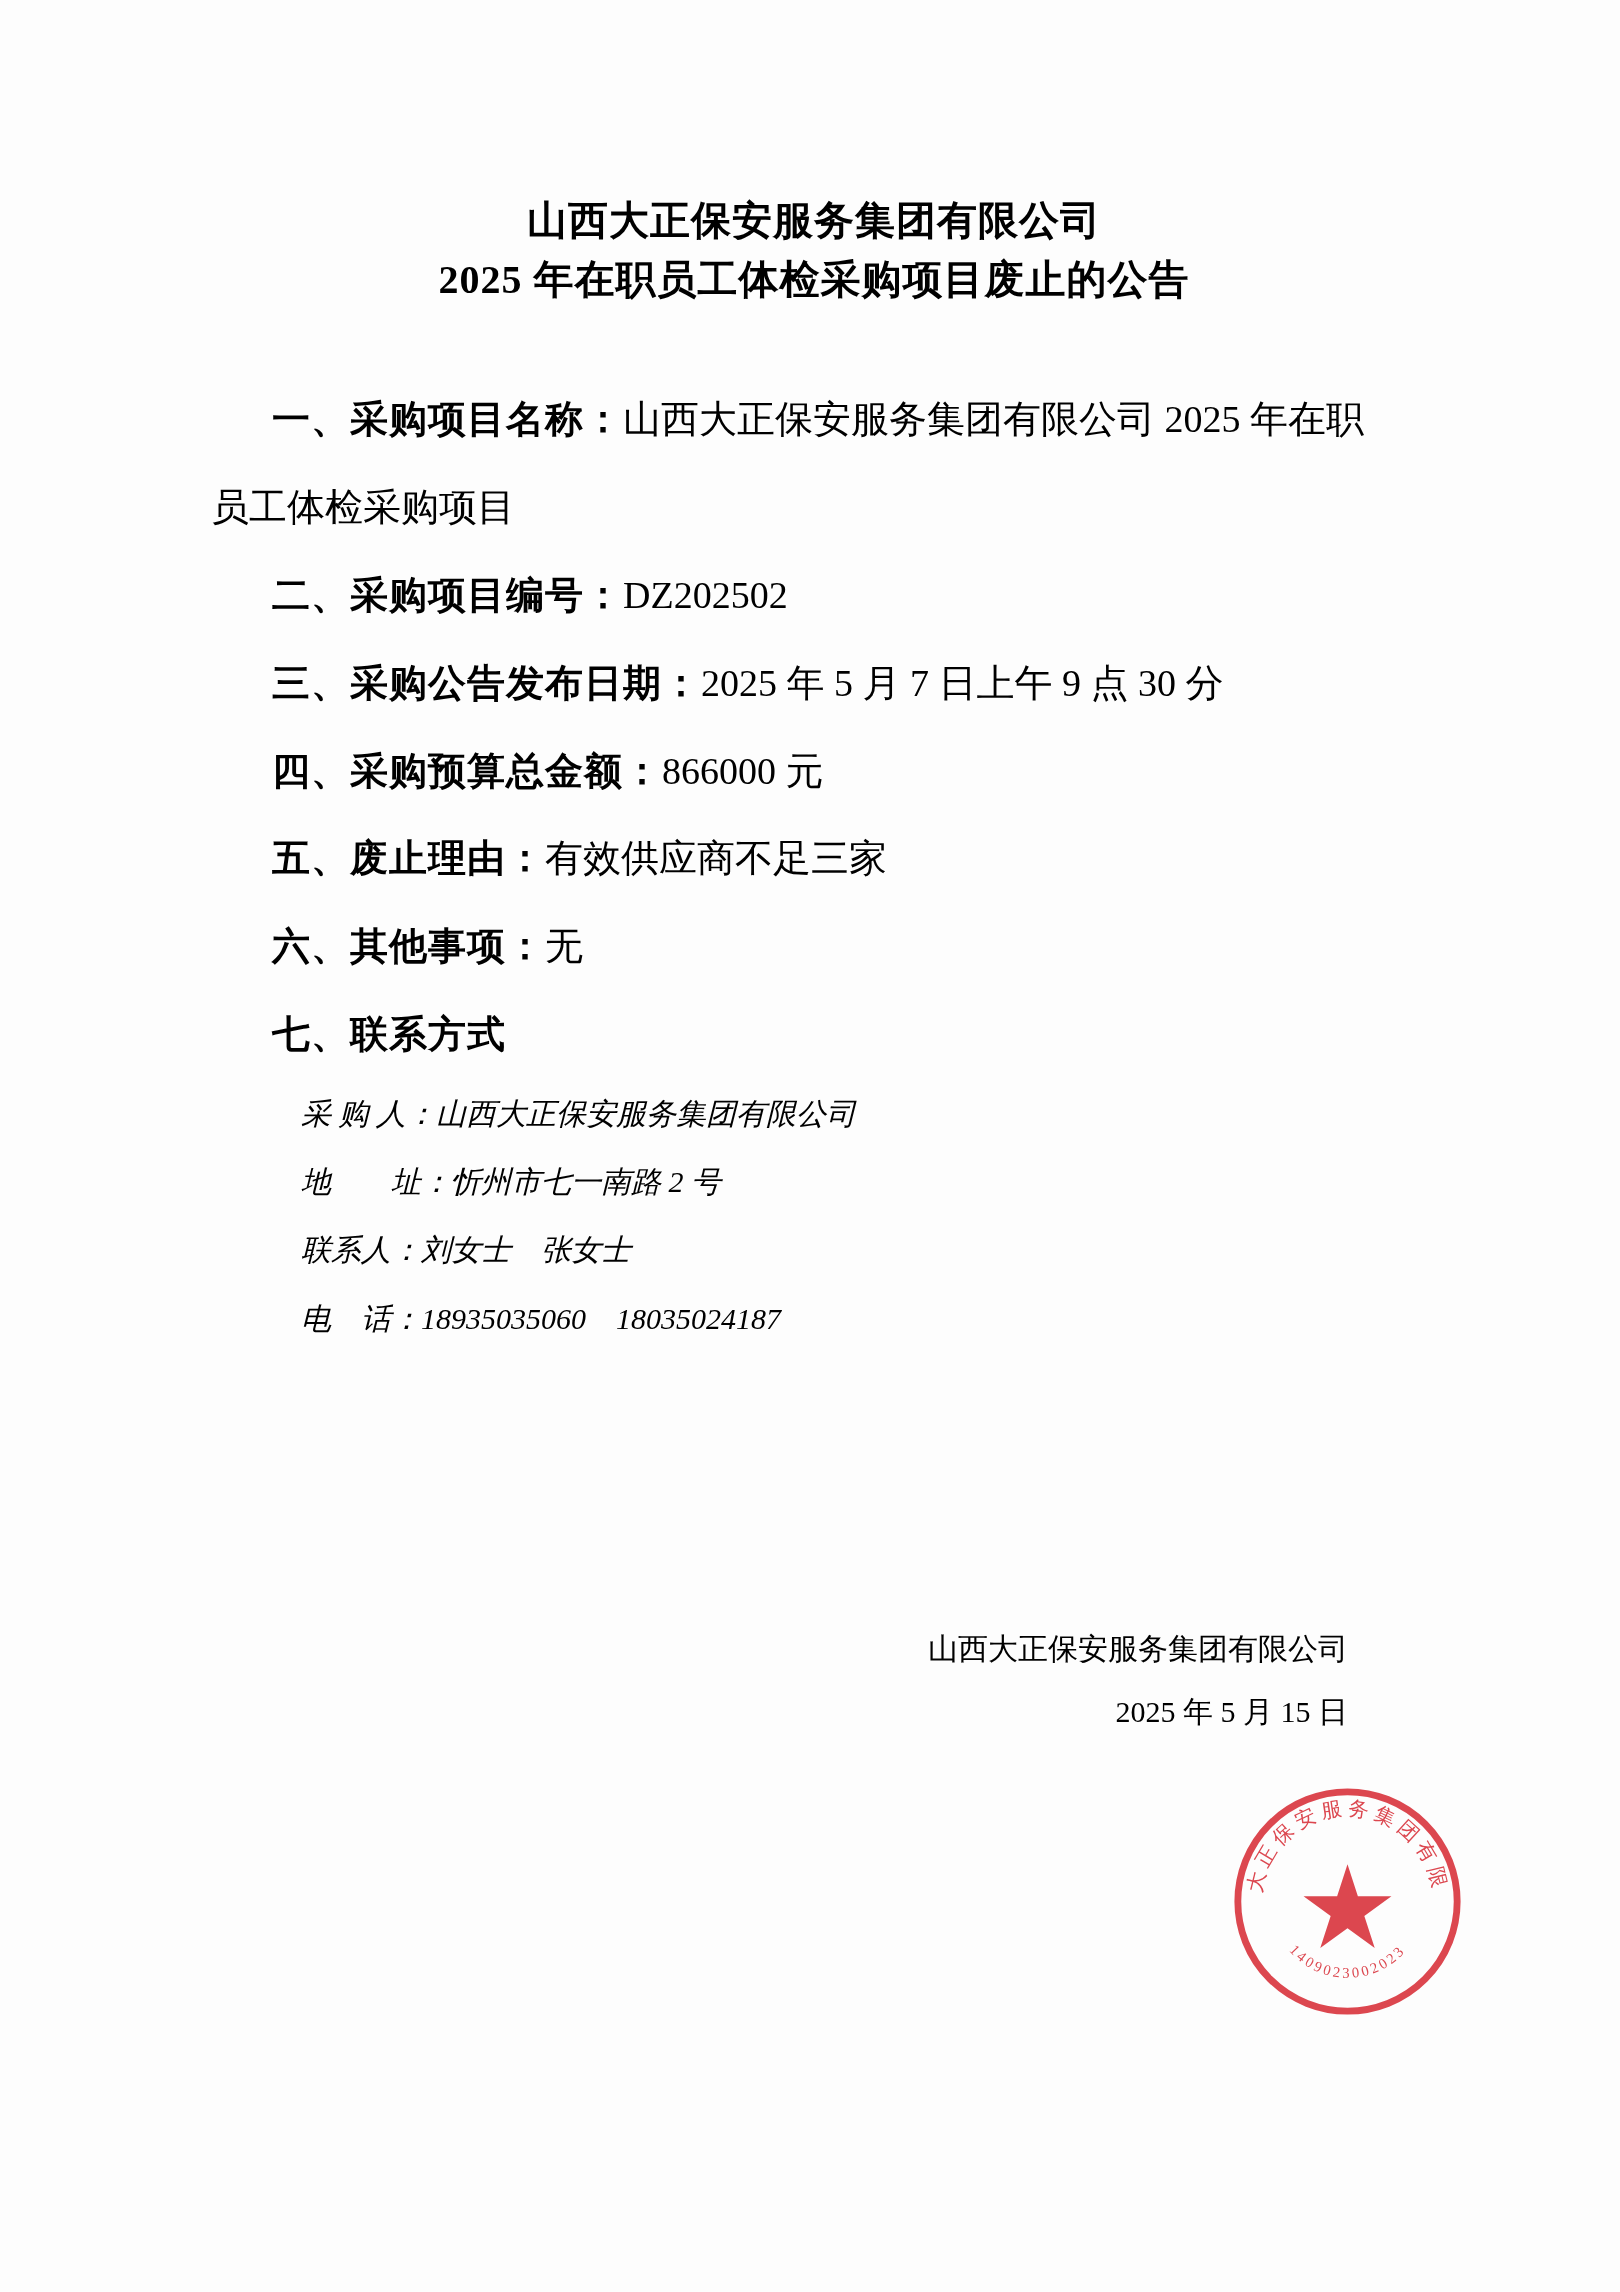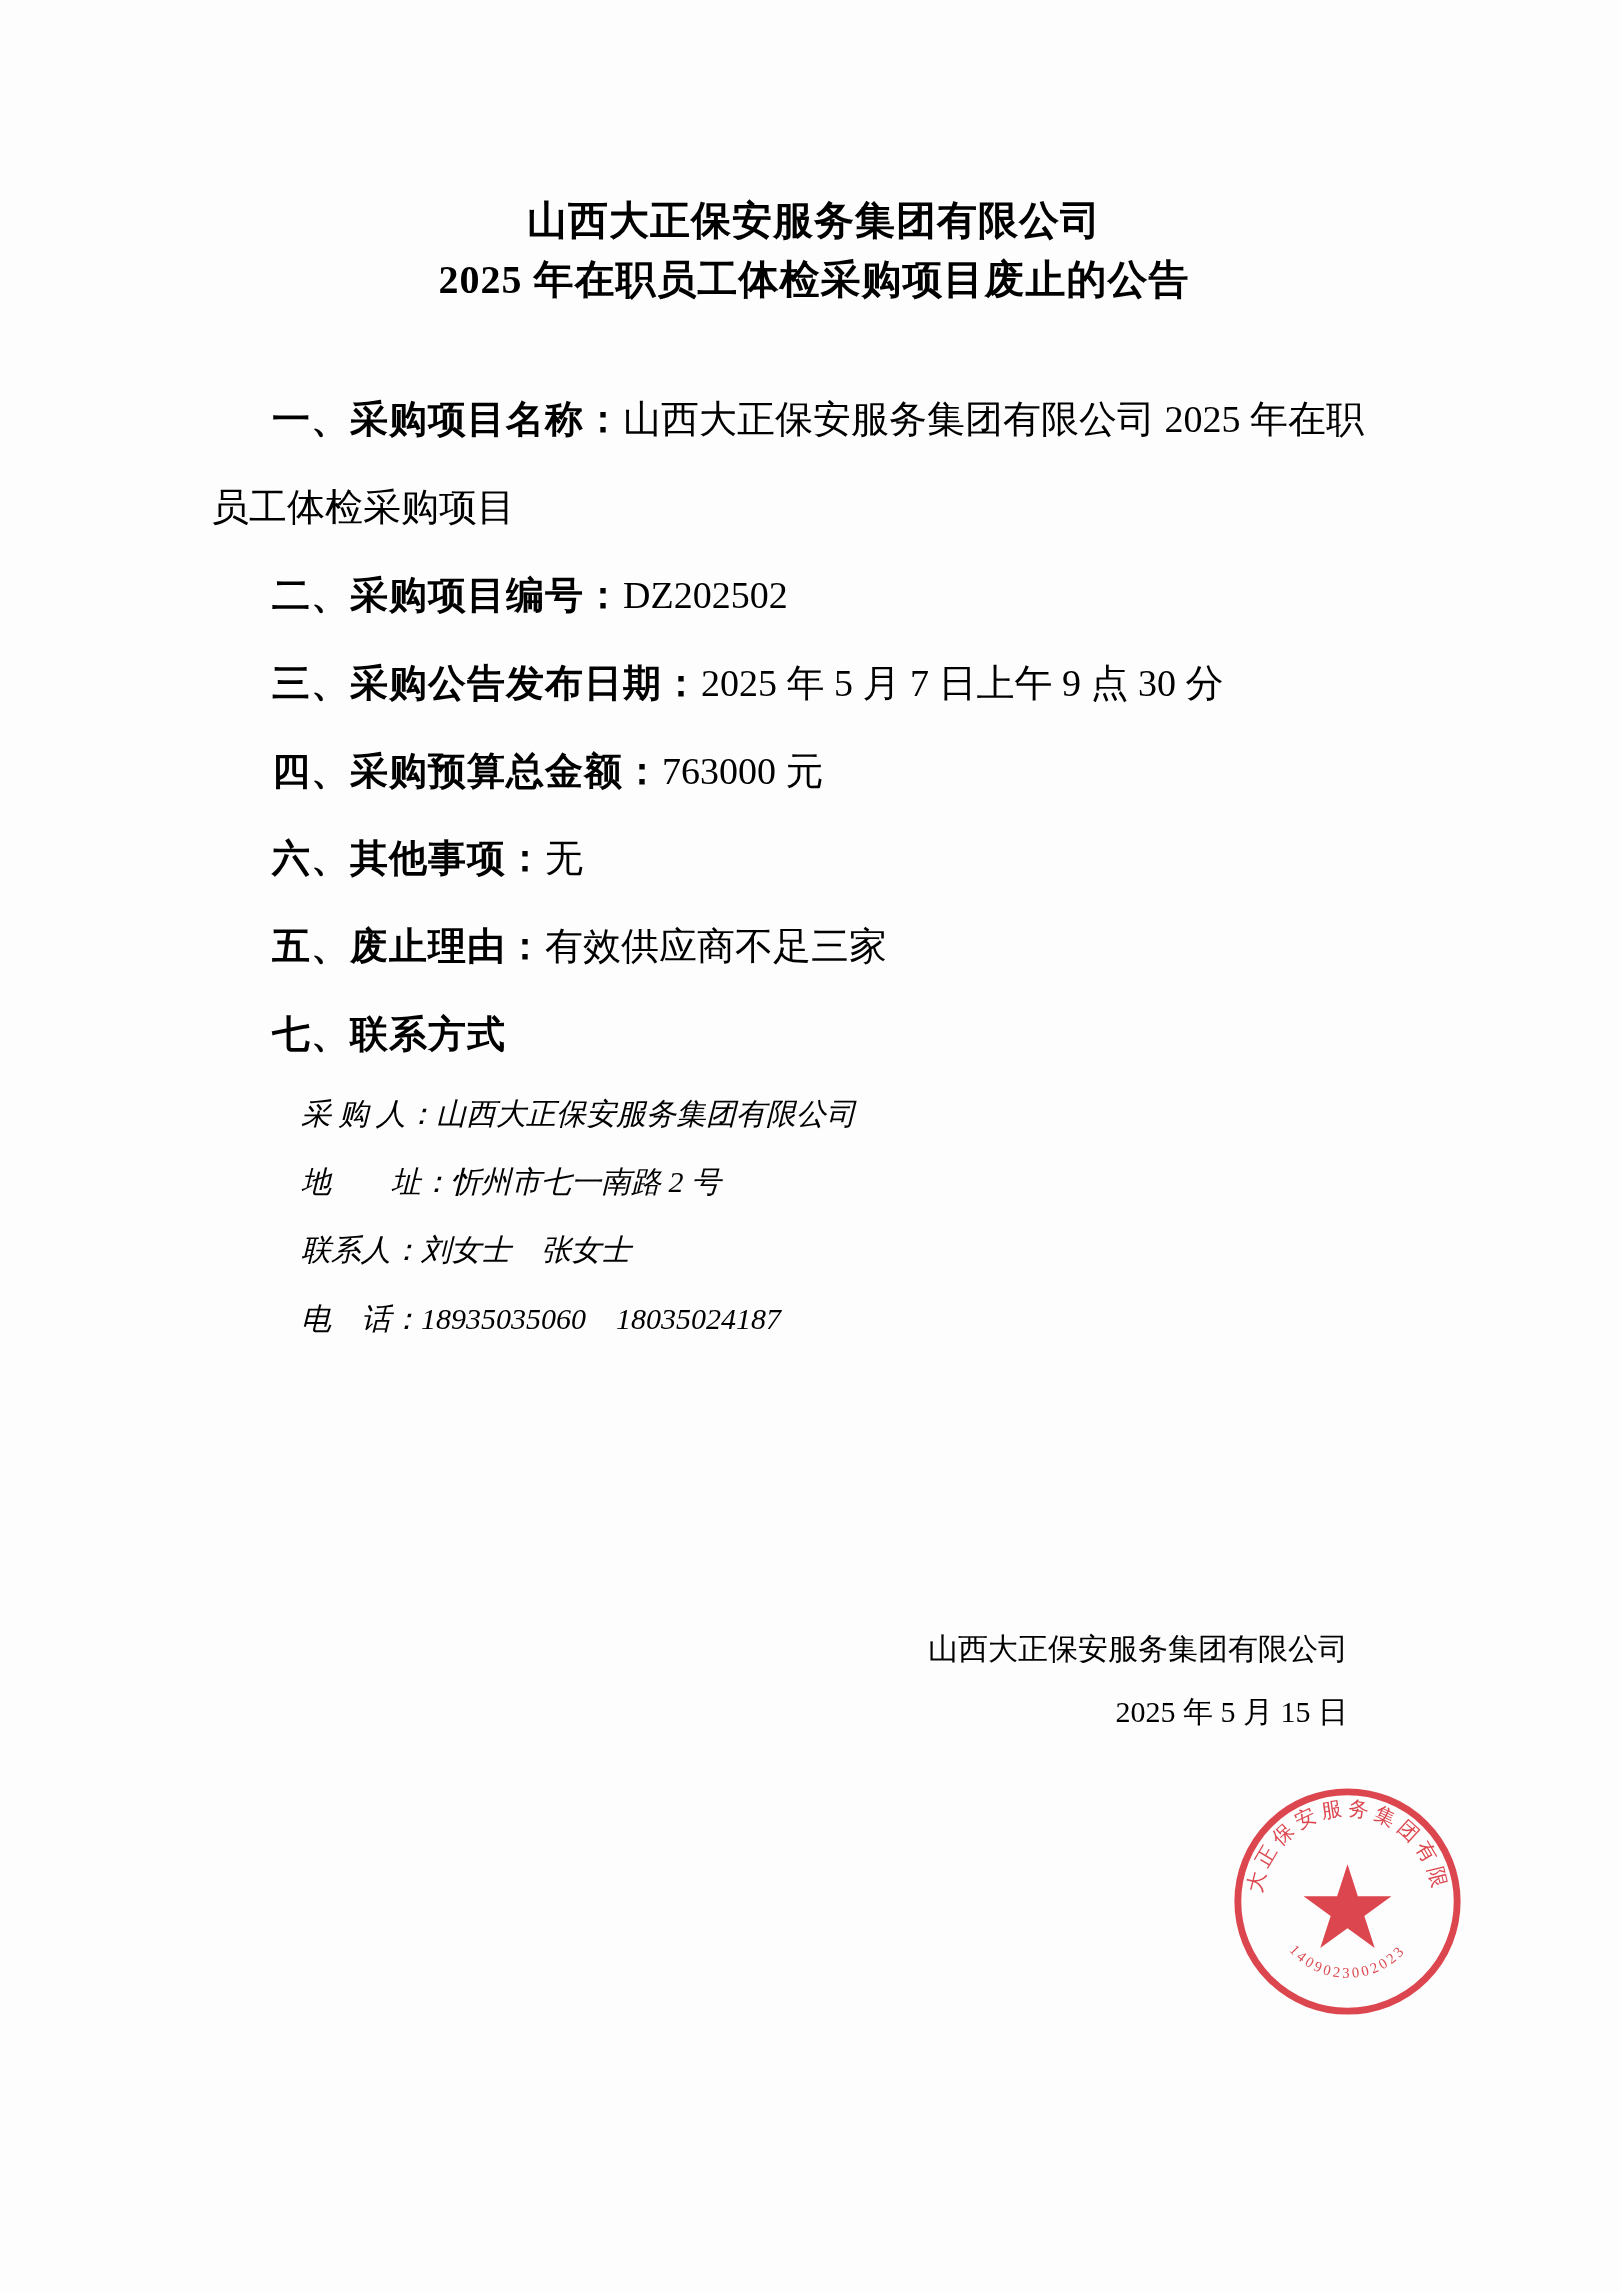--- a/index.html
+++ b/index.html
@@ -109,29 +109,29 @@
 
     <div class="para p-indent">
       <span class="item-head">二、采购项目编号：</span><span>DZ202502</span>
     </div>
 
     <div class="para p-indent">
       <span class="item-head">三、采购公告发布日期：</span><span>2025 年 5 月 7 日上午 9 点 30 分</span>
     </div>
 
     <div class="para p-indent">
-      <span class="item-head">四、采购预算总金额：</span><span>763000 元</span>
+      <span class="item-head">四、采购预算总金额：</span><span>866000 元</span>
+    </div>
+
+    <div class="para p-indent">
+      <span class="item-head">五、废止理由：</span><span>有效供应商不足三家</span>
     </div>
 
     <div class="para p-indent">
       <span class="item-head">六、其他事项：</span><span>无</span>
-    </div>
-
-    <div class="para p-indent">
-      <span class="item-head">五、废止理由：</span><span>有效供应商不足三家</span>
     </div>
 
     <div class="para p-indent">
       <span class="item-head">七、联系方式</span>
     </div>
 
     <div class="contact-block">
       <div class="contact-row">
         <span>采 购 人：</span><span>山西大正保安服务集团有限公司</span>
       </div>

